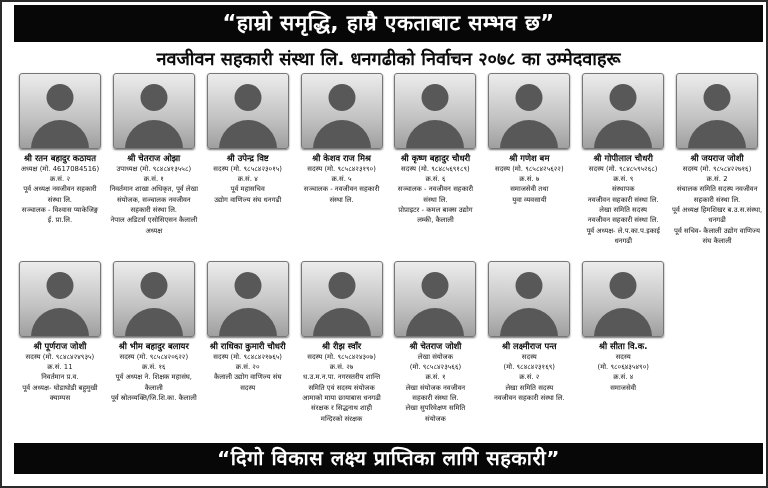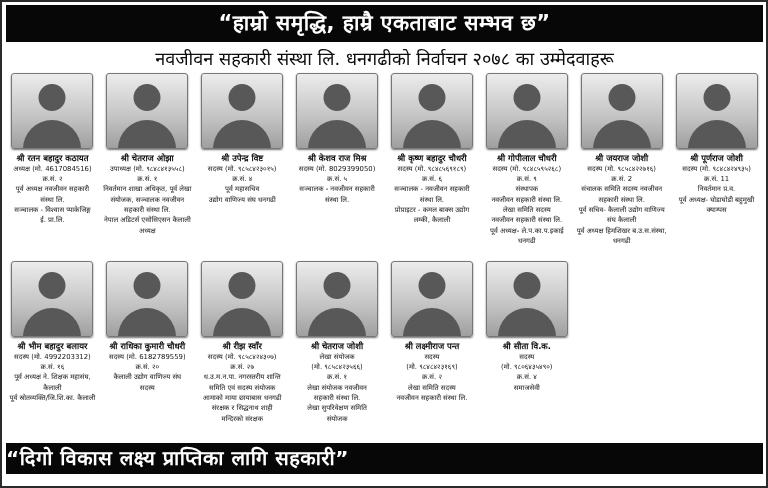--- a/index.html
+++ b/index.html
@@ -1,26 +1,26 @@
 <!DOCTYPE html>
 <html><head>
 <meta charset="utf-8">
 <style>
   html,body{margin:0;padding:0;background:#e9e9e9;}
   .poster{
     width:768px;height:488px;box-sizing:border-box;margin:0 auto;
-    background:#ffffff;border:2px solid #2b2b2b;padding:3px 3px 0 4px;
+    background:#ffffff;border:2px solid #2b2b2b;padding:3px 3px 0 12px;
     font-family:"DejaVu Sans", sans-serif;color:#101010;overflow:hidden;
   }
   .top-banner{
     background:#070707;color:#fff;text-align:center;font-weight:bold;
     font-size:21px;height:37px;line-height:37px;letter-spacing:.5px;
   }
   .subtitle{
-    text-align:center;font-weight:normal;font-size:18px;color:#0c0c0c;
+    text-align:center;font-weight:bold;font-size:18px;color:#0c0c0c;
     padding:4px 0 2px 0;
   }
   .grid{
     display:grid;grid-template-columns:repeat(8,1fr);
     grid-template-rows:188px 182px;column-gap:2px;
   }
   .card{
     display:flex;flex-direction:column;align-items:center;
     padding:1px 0;overflow:hidden;
   }
@@ -40,21 +40,21 @@
   }
   .name{
     font-size:8.4px;font-weight:bold;margin-top:4px;text-align:right;
     line-height:1.25;white-space:nowrap;
   }
   .line{
     font-size:6.9px;text-align:center;line-height:1.5;color:#141414;
     max-width:96px;
   }
   .bottom-banner{
-    background:#070707;color:#fff;text-align:left;font-weight:bold;
+    background:#070707;color:#fff;text-align:center;font-weight:bold;
     font-size:20px;height:31px;line-height:31px;margin-top:1px;letter-spacing:.5px;
   }
 </style>
 </head>
 <body>
 
 <div class="poster">
   <div class="top-banner">“हाम्रो समृद्धि, हाम्रै एकताबाट सम्भव छ”</div>
   <div class="subtitle">नवजीवन सहकारी संस्था लि. धनगढीको निर्वाचन २०७८ का उम्मेदवाहरू</div>
   <div class="grid" id="grid">
@@ -91,36 +91,46 @@
         <div class="line">सदस्य (मो. ९८५८४२३०१५)</div>
         <div class="line">क्र.सं. ४</div>
         <div class="line">पूर्व महासचिव</div>
         <div class="line">उद्योग वाणिज्य संघ धनगढी</div>
       </div>
       <div class="card">
         <div class="photo">
           <span class="sil"></span>
         </div>
         <div class="name">श्री केशव राज मिश्र</div>
-        <div class="line">सदस्य (मो. 8029399050)</div>
+        <div class="line">सदस्य (मो. ९८५८४२३१९०)</div>
         <div class="line">क्र.सं. ५</div>
         <div class="line">सञ्चालक - नवजीवन सहकारी</div>
         <div class="line">संस्था लि.</div>
       </div>
       <div class="card">
         <div class="photo">
           <span class="sil"></span>
         </div>
         <div class="name">श्री कृष्ण बहादुर चौधरी</div>
         <div class="line">सदस्य (मो. ९८४८५६९१८९)</div>
         <div class="line">क्र.सं. ६</div>
         <div class="line">सञ्चालक - नवजीवन सहकारी</div>
         <div class="line">संस्था लि.</div>
         <div class="line">प्रोप्राइटर - कमल बाक्स उद्योग</div>
         <div class="line">लम्की, कैलाली</div>
+      </div>
+      <div class="card">
+        <div class="photo">
+          <span class="sil"></span>
+        </div>
+        <div class="name">श्री गणेश बम</div>
+        <div class="line">सदस्य (मो. ९८५८४२५६२२)</div>
+        <div class="line">क्र.सं. ७</div>
+        <div class="line">समाजसेवी तथा</div>
+        <div class="line">युवा व्यवसायी</div>
       </div>
       <div class="card">
         <div class="photo">
           <span class="sil"></span>
         </div>
         <div class="name">श्री गोपीलाल चौधरी</div>
         <div class="line">सदस्य (मो. ९८४८५९५२६८)</div>
         <div class="line">क्र.सं. ९</div>
         <div class="line">संस्थापक</div>
         <div class="line">नवजीवन सहकारी संस्था लि.</div>
@@ -131,51 +141,51 @@
       </div>
       <div class="card">
         <div class="photo">
           <span class="sil"></span>
         </div>
         <div class="name">श्री जयराज जोशी</div>
         <div class="line">सदस्य (मो. ९८५८४२२७१६)</div>
         <div class="line">क्र.सं. 2</div>
         <div class="line">संचालक समिति सदस्य नवजीवन</div>
         <div class="line">सहकारी संस्था लि.</div>
+        <div class="line">पूर्व अध्यक्ष हिमशिखर ब.उ.स.संस्था, धनगढी</div>
         <div class="line">पूर्व सचिव- कैलाली उद्योग वाणिज्य संघ कैलाली</div>
-        <div class="line">पूर्व अध्यक्ष हिमशिखर ब.उ.स.संस्था, धनगढी</div>
       </div>
       <div class="card">
         <div class="photo">
           <span class="sil"></span>
         </div>
         <div class="name">श्री पूर्णराज जोशी</div>
         <div class="line">सदस्य (मो. ९८४८४२४९३५)</div>
         <div class="line">क्र.सं. 11</div>
         <div class="line">निवर्तमान प्र.व.</div>
         <div class="line">पूर्व अध्यक्ष- घोडाघोडी बहुमुखी</div>
         <div class="line">क्याम्पस</div>
       </div>
       <div class="card">
         <div class="photo">
           <span class="sil"></span>
         </div>
         <div class="name">श्री भीम बहादुर बलायर</div>
-        <div class="line">सदस्य (मो. 4992203312)</div>
+        <div class="line">सदस्य (मो. ९८५८४२०६२२)</div>
         <div class="line">क्र.सं. १६</div>
         <div class="line">पूर्व अध्यक्ष ने. शिक्षक महासंघ,</div>
         <div class="line">कैलाली</div>
         <div class="line">पूर्व स्रोतव्यक्ति/जि.शि.का. कैलाली</div>
       </div>
       <div class="card">
         <div class="photo">
           <span class="sil"></span>
         </div>
         <div class="name">श्री राधिका कुमारी चौधरी</div>
-        <div class="line">सदस्य (मो. 6182789559)</div>
+        <div class="line">सदस्य (मो. ९८४८४२१७६५)</div>
         <div class="line">क्र.सं. २०</div>
         <div class="line">कैलाली उद्योग वाणिज्य संघ</div>
         <div class="line">सदस्य</div>
       </div>
       <div class="card">
         <div class="photo">
           <span class="sil"></span>
         </div>
         <div class="name">श्री रीझ स्वाँर</div>
         <div class="line">सदस्य (मो. ९८५८४२४३०७)</div>

